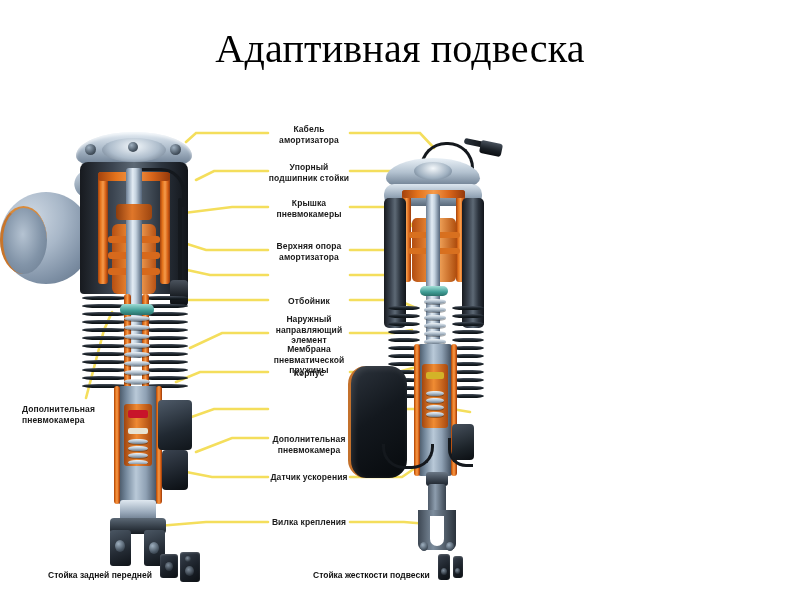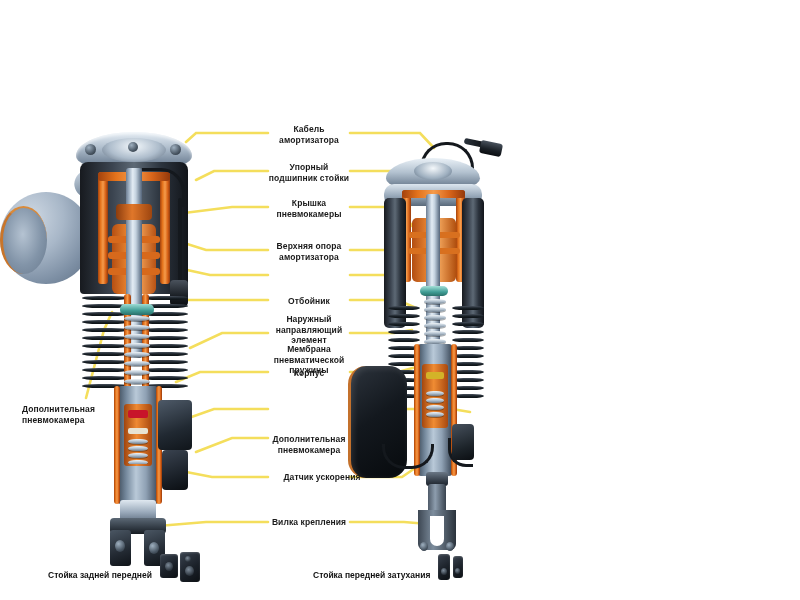--- a/index.html
+++ b/index.html
@@ -104,20 +104,21 @@
   .mini-blk b{
     position:absolute;display:block;border-radius:50%;
     background:radial-gradient(circle at 40% 35%, #7c8a98, #2b333c 70%);
   }
 </style>
 </head>
 <body>
 
 <div id="slide">
 
+  <div class="title">Адаптивная подвеска</div>
 
 
   <svg class="leadsvg" viewBox="0 0 800 600">
     <g stroke="#f4de5c" stroke-width="2.6" fill="none" stroke-linecap="round">
 
       <path d="M268 133 L196 133 L186 142"></path>
       <path d="M268 171 L214 171 L196 180"></path>
       <path d="M268 207 L232 207 L176 214"></path>
       <path d="M268 250 L206 250 L162 236"></path>
       <path d="M268 275 L210 275 L178 268"></path>
@@ -402,39 +403,39 @@
   <div class="label" style="left:262px;top:344px;width:94px;">Мембрана
 пневматической
 пружины</div>
 
   <div class="label" style="left:268px;top:368px;width:82px;">Корпус</div>
 
 
   <div class="label" style="left:262px;top:434px;width:94px;">Дополнительная
 пневмокамера</div>
 
-  <div class="label" style="left:275px;top:472px;width:94px;">Датчик ускорения</div>
+  <div class="label" style="left:262px;top:472px;width:94px;">Датчик ускорения</div>
 
   <div class="label" style="left:262px;top:517px;width:94px;">Вилка крепления</div>
 
   <div class="label left-al" style="left:22px;top:404px;width:100px;">Дополнительная
 пневмокамера</div>
 
   <div class="caption" style="left:48px;top:570px;">Стойка задней передней</div>
   <div class="mini-photo" style="left:160px;top:552px;">
     <div class="mini-blk" style="left:0;top:2px;width:18px;height:24px;">
       <b style="left:5px;top:8px;width:8px;height:9px;"></b>
     </div>
     <div class="mini-blk" style="left:20px;top:0;width:20px;height:30px;">
       <b style="left:5px;top:4px;width:6px;height:6px;"></b>
       <b style="left:5px;top:14px;width:9px;height:10px;"></b>
     </div>
   </div>
 
-  <div class="caption" style="left:313px;top:570px;">Стойка передней затухания</div>
+  <div class="caption" style="left:313px;top:570px;">Стойка жесткости подвески</div>
   <div class="mini-photo" style="left:438px;top:552px;">
     <div class="mini-blk" style="left:0;top:2px;width:12px;height:26px;">
       <b style="left:3px;top:14px;width:6px;height:7px;"></b>
     </div>
     <div class="mini-blk" style="left:15px;top:4px;width:10px;height:22px;">
       <b style="left:2px;top:12px;width:5px;height:6px;"></b>
     </div>
   </div>
 
 </div>

